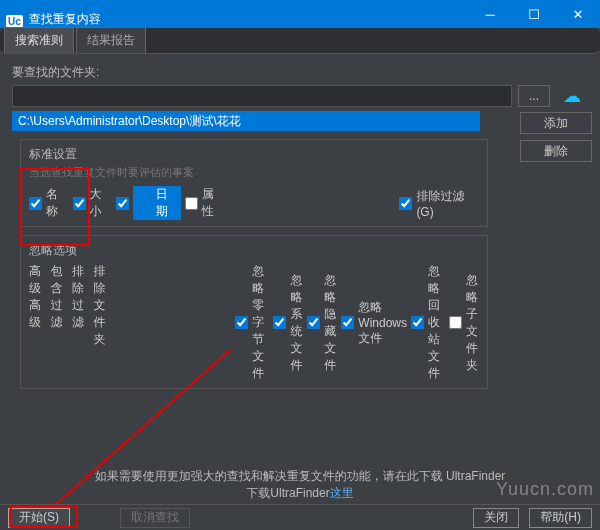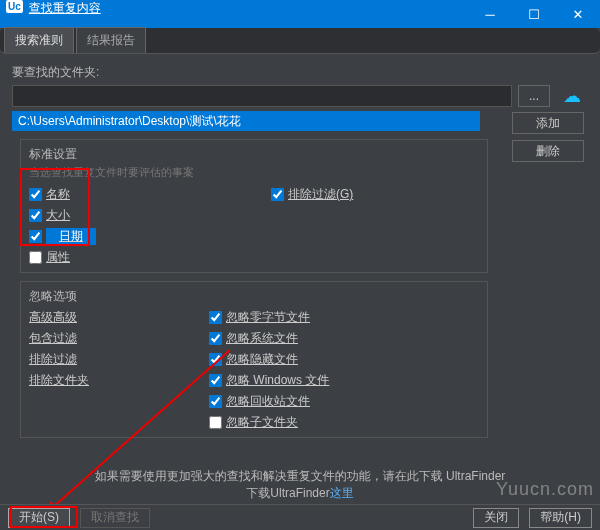--- a/index.html
+++ b/index.html
@@ -1,52 +1,52 @@
 <!DOCTYPE html>
 <html><head>
 <meta charset="utf-8">
 <style>
 *{margin:0;padding:0;box-sizing:border-box;font-family:"Microsoft YaHei",sans-serif;font-size:12px;}
 body{background:#3c3f43;color:#ccc;width:600px;height:530px;overflow:hidden;position:relative;}
-.titlebar{background:#0078d7;height:28px;display:flex;align-items:flex-start;padding-left:6px;color:#fff;}
+.titlebar{background:#0078d7;height:28px;display:flex;align-items:flex-end;padding-left:6px;color:#fff;}
 .titlebar .logo{font-weight:bold;font-size:10px;margin-right:6px;background:#fff;color:#0078d7;padding:1px 2px;border-radius:2px;}
-.titlebar .caption{flex:1;text-decoration:underline;}
+.titlebar .caption{flex:1;}
 .winbtns{display:flex;height:100%;}
 .winbtn{width:44px;display:flex;align-items:center;justify-content:center;color:#fff;font-size:13px;}
 .winbtn.close{width:44px;}
 .tabs{background:#2d2f33;height:26px;display:flex;align-items:flex-end;padding-left:4px;border-bottom:1px solid #555;border-radius:6px;}
 .tab{padding:4px 10px;background:#4a4d51;color:#ddd;margin-right:2px;border:1px solid #666;border-bottom:none;font-size:12px;}
 .tab.inactive{background:#3c3f43;color:#aaa;}
 .content{padding:10px 12px 0 12px;}
 .label{color:#bbb;margin-bottom:4px;display:block;}
 .pathrow{display:flex;align-items:center;gap:6px;margin-bottom:4px;}
 .pathbox{flex:1;height:22px;background:#2a2c30;border:1px solid #555;}
 .iconbtn{width:32px;height:22px;background:#3c3f43;border:1px solid #666;display:flex;align-items:center;justify-content:center;color:#ccc;}
 .cloud{color:#19c0ff;font-size:18px;}
 .pathsel{background:#0078d7;color:#fff;padding:3px 6px;margin-bottom:8px;height:20px;display:flex;align-items:center;width:468px;}
-.sidebuttons{position:absolute;right:16px;top:112px;display:flex;flex-direction:column;gap:6px;}
+.sidebuttons{position:absolute;right:8px;top:112px;display:flex;flex-direction:column;gap:6px;}
 .sbtn{width:72px;height:22px;background:#3c3f43;border:1px solid #666;color:#ccc;font-size:12px;}
 .section{border:1px solid #555;margin:0 0 8px 8px;padding:6px 8px;position:relative;width:468px;}
 .section-title{color:#bbb;margin-bottom:2px;}
 .hint{color:#777;font-size:11px;margin-bottom:4px;}
 .cols{display:flex;gap:20px;}
-.col{display:flex;flex-direction:column;gap:4px;padding-top:2px;text-decoration:underline;}
+.col{display:flex;flex-direction:row;gap:4px;padding-top:2px;}
 .col.right{margin-left:155px;}
 .chk{display:flex;align-items:center;gap:4px;}
 .chk input{width:13px;height:13px;accent-color:#0078d7;}
-.chk .sel{background:#0078d7;color:#fff;padding:0 13px;}
+.chk .sel{background:#0078d7;color:#fff;padding:0 13px;text-align:right;}
 .redbox{position:absolute;border:2px solid #e00;pointer-events:none;}
 .redbox1{left:20px;top:168px;width:70px;height:78px;}
 .arrow-svg{position:absolute;left:0;top:0;pointer-events:none;}
 .footer-msg{position:absolute;bottom:28px;width:100%;text-align:center;color:#bbb;font-size:11px;}
 .footer-msg .link{color:#5bb3ff;}
 .bottombar{position:absolute;bottom:0;left:0;right:0;height:26px;background:#3c3f43;border-top:1px solid #555;display:flex;align-items:center;padding:0 8px;gap:10px;justify-content:space-between;}
 .bbtn{height:20px;padding:0 10px;background:#3c3f43;border:1px solid #888;color:#ccc;font-size:12px;}
 .bbtn.primary{border:1px solid #aaa;background:#45484c;}
-.bbtn.dis{color:#777;border-color:#555;}
+.bbtn.dis{color:#777;border-color:#555;margin-left:40px;}
 .spacer{flex:1;}
 .watermark{position:absolute;right:6px;bottom:30px;color:rgba(255,255,255,0.35);font-size:18px;letter-spacing:1px;pointer-events:none;}
 .redbox2{left:10px;bottom:2px;width:68px;height:22px;position:absolute;border:2px solid #e00;pointer-events:none;}
 </style>
 </head>
 <body>
 
 <div class="titlebar">
   <span class="logo">Uc</span>
   <span class="caption">查找重复内容</span>

